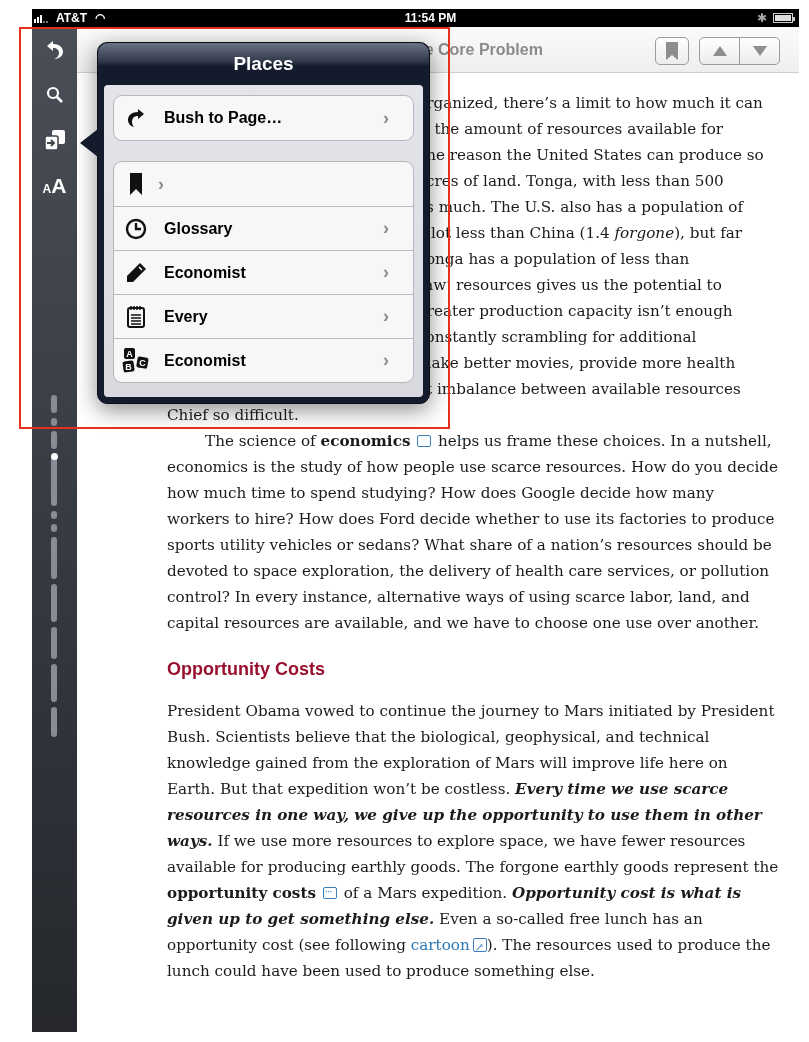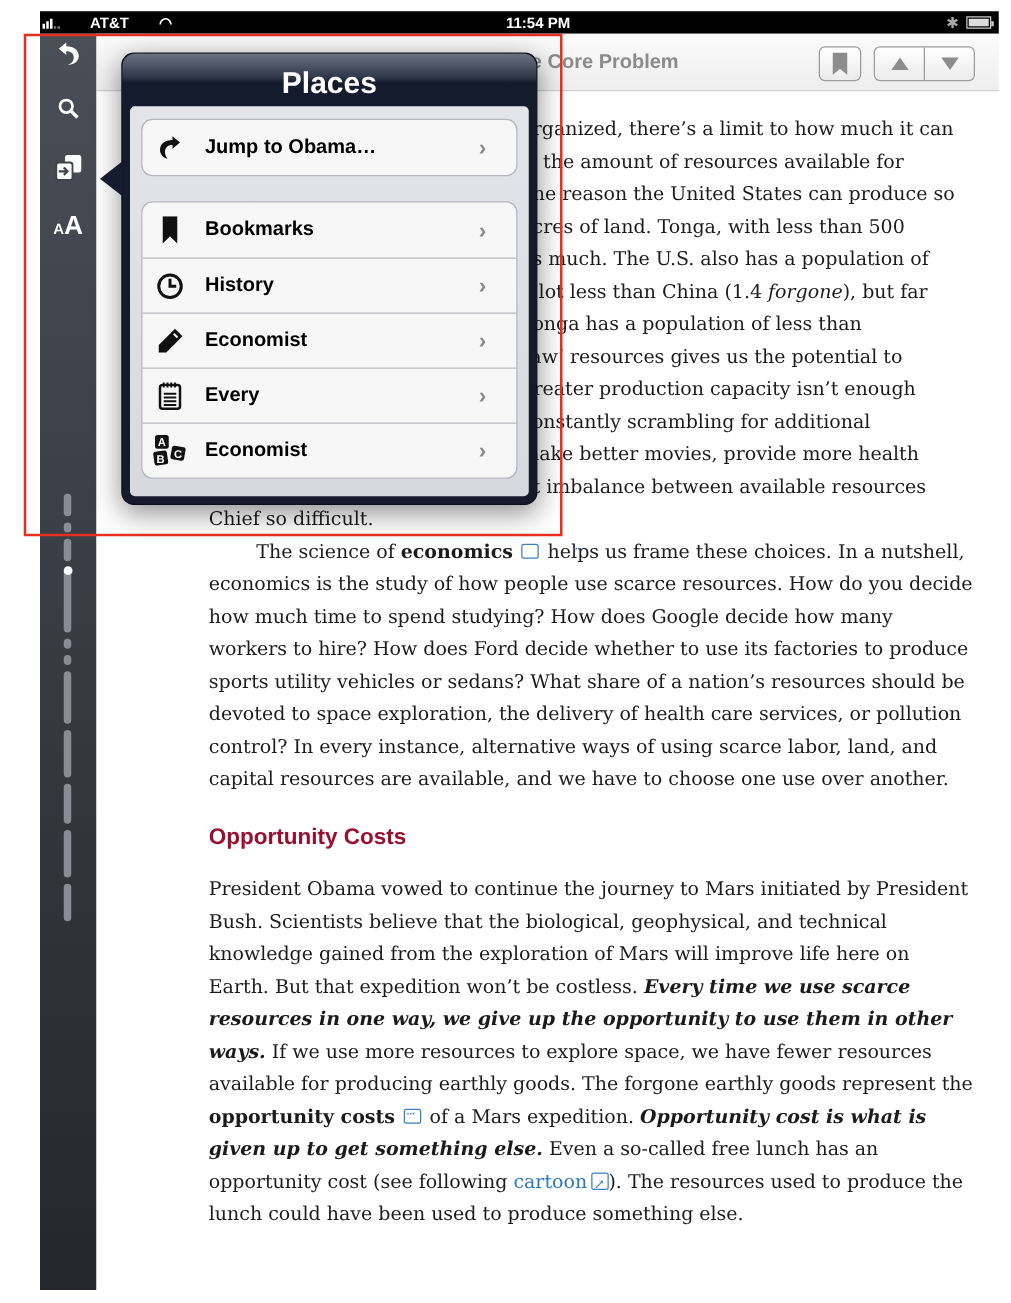--- a/index.html
+++ b/index.html
@@ -4,37 +4,37 @@
 <style>
   * { box-sizing: border-box; margin: 0; padding: 0; }
   html, body { width: 809px; height: 1042px; background: #ffffff; overflow: hidden; }
   body { position: relative; font-family: "Liberation Sans", sans-serif; }
 
   
   .statusbar {
     position: absolute; left: 32px; top: 9px; width: 767px; height: 18px;
     background: #000; color: #fff; font-size: 12px; font-weight: bold;
   }
-  .statusbar .left { position: absolute; left: 2px; top: 2px; display: flex; align-items: center; gap: 24px; }
+  .statusbar .left { position: absolute; left: 2px; top: 2px; display: flex; align-items: center; gap: 8px; }
   .statusbar .center { position: absolute; left: 0; right: 0; top: 2px; text-align: center; margin-left: 30px; }
   .statusbar .right { position: absolute; right: 6px; top: 2px; display: flex; align-items: center; gap: 6px; color: #aaa; }
   .signal { display: inline-flex; align-items: flex-end; gap: 1px; height: 10px; }
   .signal i { display: block; width: 2px; background: #fff; }
   .battery { width: 20px; height: 10px; border: 1px solid #ccc; position: relative; }
   .battery::after { content: ""; position: absolute; left: 1px; top: 1px; right: 1px; bottom: 1px; background: #ddd; }
   .battery::before { content: ""; position: absolute; right: -3px; top: 3px; width: 2px; height: 4px; background: #ccc; }
 
   
   .sidebar {
     position: absolute; left: 32px; top: 27px; width: 45px; height: 1005px;
     background: linear-gradient(to bottom, #4a4e57 0%, #3a3e46 40%, #25272c 100%);
   }
   .side-icon {
     position: absolute; left: 0; width: 45px; height: 34px;
-    display: flex; justify-content: center; color: #fff;
+    display: flex; align-items: center; justify-content: center; color: #fff;
   }
   .scrubber { position: absolute; left: 19px; width: 6px; }
   .scrubber i { display: block; width: 6px; border-radius: 3px; background: #888c95; margin-bottom: 5px; }
   .scrub-thumb { position: absolute; left: 19px; width: 7px; height: 7px; border-radius: 50%; background: #fff; }
 
   
   .topbar {
     position: absolute; left: 77px; top: 27px; width: 722px; height: 46px;
     background: linear-gradient(to bottom, #fbfbfb, #eeeeee);
     border-bottom: 1px solid #cfcfcf;
@@ -79,21 +79,21 @@
   
   .popover-shadow { position: absolute; left: 97px; top: 42px; width: 333px; height: 362px; border-radius: 10px; box-shadow: 0 6px 22px rgba(0,0,0,0.45); }
   .popover {
     position: absolute; left: 97px; top: 42px; width: 333px; height: 362px;
     background: #141b2c; border-radius: 10px; border: 1px solid #0b0f18;
   }
   .popover-head {
     position: absolute; left: 0; top: 0; right: 0; height: 42px; border-radius: 10px 10px 0 0;
     background: linear-gradient(to bottom, #6b7383 0%, #2e3648 45%, #141b2c 55%, #141b2c 100%);
   }
-  .popover-title { position: absolute; left: 0; right: 0; top: 10px; text-align: center; color: #fff; font-weight: bold; font-size: 24px; }
+  .popover-title { position: absolute; left: 0; right: 0; top: 10px; text-align: center; color: #fff; font-weight: bold; font-size: 19px; }
   .popover-arrow { position: absolute; left: 80px; top: 128px; width: 0; height: 0; border-top: 14px solid transparent; border-bottom: 14px solid transparent; border-right: 18px solid #141b2c; }
   .popover-body {
     position: absolute; left: 6px; top: 42px; width: 319px; height: 312px; border-radius: 4px;
     background: linear-gradient(to bottom, #e3e5ea, #d7d9de);
   }
   .group { position: absolute; left: 9px; width: 301px; background: #f7f7f7; border: 1px solid #b5b7bc; border-radius: 9px; overflow: hidden; }
   .row { position: relative; height: 44px; display: flex; align-items: center; border-top: 1px solid #b9bbc0; }
   .row:first-child { border-top: none; }
   .row .ico { width: 44px; display: flex; justify-content: center; align-items: center; color: #111; }
   .row .label { font-weight: bold; font-size: 16px; color: #000; flex: 1; padding-left: 6px; }
@@ -208,42 +208,41 @@
     <div class="popover-title">Places</div>
   </div>
   <div class="popover-body">
     <div class="group" style="top:10px">
       <div class="row">
         <span class="ico">
             <svg width="18" height="20" viewBox="0 0 18 20">
               <path d="M11 1 L17 6 L11 11 V8 C7 8 5 10 5 14 C5 16 6 18 7 19 C3 18 1 15 1 12 C1 7 5 4 11 4 Z" fill="#111"></path>
             </svg>
           </span>
-        <span class="label">Jump to Obama…</span>
+        <span class="label">Bush to Page…</span>
         <span class="chev">›</span>
       </div>
     </div>
     <div class="group" style="top:76px">
       <div class="row">
         <span class="ico">
             <svg width="12" height="22" viewBox="0 0 12 22">
               <path d="M0 0h12v22l-6-6-6 6z" fill="#111"></path>
             </svg>
           </span>
-        <span class="label">Bookmarks</span>
         <span class="chev">›</span>
       </div>
       <div class="row">
         <span class="ico">
             <svg width="22" height="22" viewBox="0 0 22 22">
               <circle cx="11" cy="11" r="9" stroke="#111" stroke-width="2.4" fill="none"></circle>
               <path d="M11 5 V11 H16" stroke="#111" stroke-width="2.4" fill="none"></path>
             </svg>
           </span>
-        <span class="label">History</span>
+        <span class="label">Glossary</span>
         <span class="chev">›</span>
       </div>
       <div class="row">
         <span class="ico">
             <svg width="24" height="24" viewBox="0 0 24 24">
               <path d="M16 2 L22 8 L9 21 H3 V15 Z" fill="#111"></path>
               <path d="M15 6 L18 9" stroke="#f7f7f7" stroke-width="1.5"></path>
             </svg>
           </span>
         <span class="label">Economist</span>

